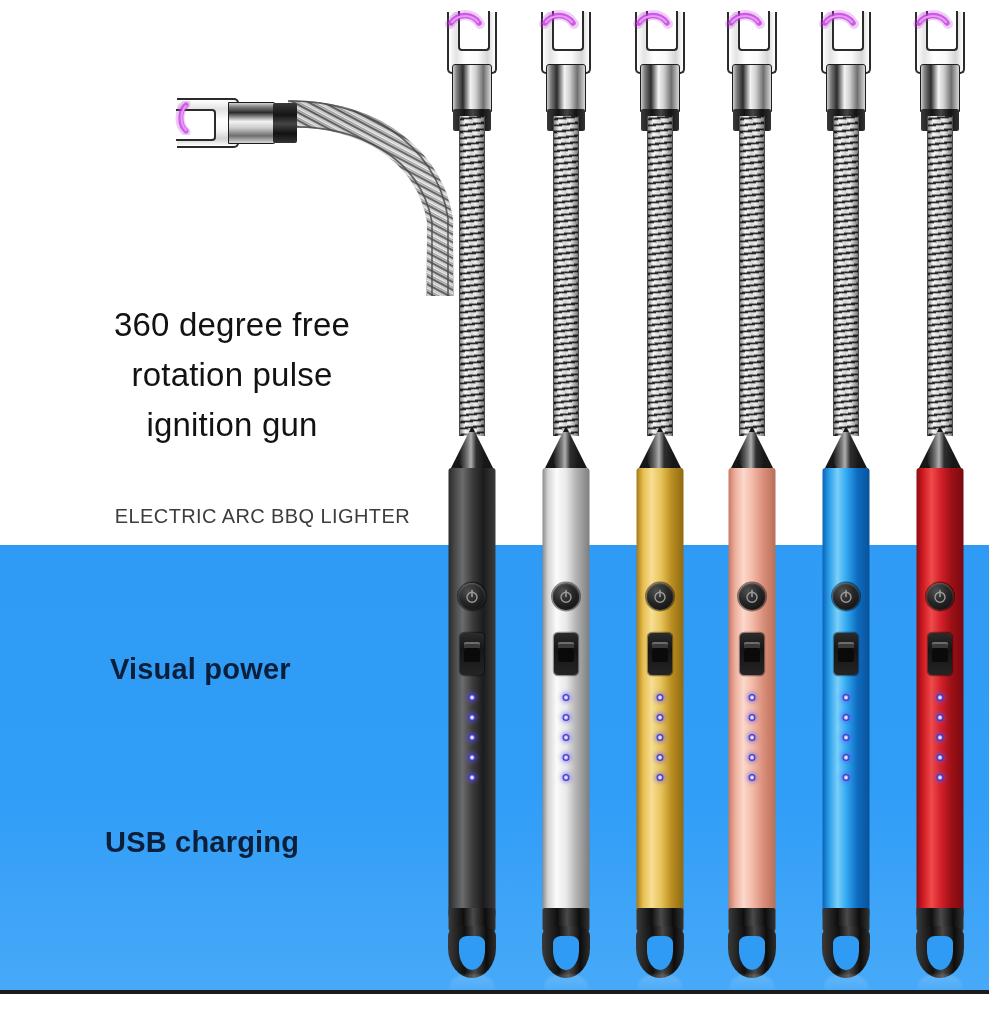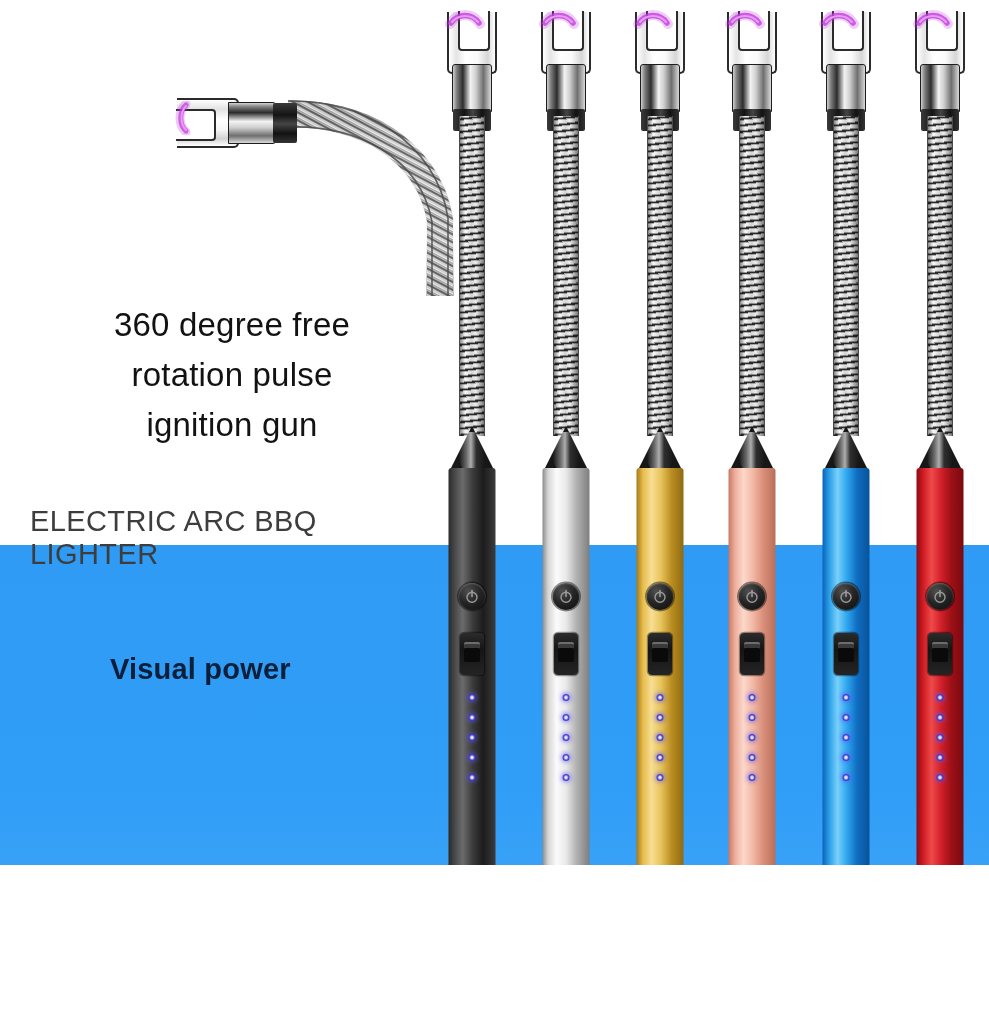--- a/index.html
+++ b/index.html
@@ -1,21 +1,21 @@
 <!DOCTYPE html>
 <html><head>
 <meta charset="utf-8">
 <title>Electric Arc BBQ Lighter</title>
 <style>
   html,body{margin:0;padding:0;background:#fff;}
   body{font-family:"Liberation Sans",sans-serif;}
 
   #stage{
     position:relative;
-    width:989px;height:865px;
+    width:989px;height:994px;
     overflow:hidden;
     background:#f9a8d4;
   }
 
   
   .band-white{
     position:absolute;left:0;top:0;width:989px;height:545px;
     background:#ffffff;
   }
   .band-blue{
@@ -31,22 +31,22 @@
   .headline{
     position:absolute;left:52px;top:300px;width:360px;
     color:#121212;
     font-size:33px;line-height:50px;font-weight:400;
     text-align:center;letter-spacing:.2px;
     white-space:pre-line;
   }
   .subhead{
     position:absolute;left:30px;top:505px;width:380px;
     color:#3d3d3d;
-    font-size:29px;font-weight:400;letter-spacing:.4px;
-    text-align:left;
+    font-size:20px;font-weight:400;letter-spacing:.4px;
+    text-align:right;
   }
   .bullet{
     position:absolute;
     color:#0c1f3a;
     font-weight:bold;
     font-size:29px;
     letter-spacing:.2px;
     white-space:nowrap;
   }
   .b1{left:110px;top:653px;text-align:right;}
@@ -543,15 +543,16 @@
     <div class="bh-barrel"></div>
     <div class="bh-collar"></div>
   </div>
 
   <div class="headline">360 degree free
 rotation pulse
 ignition gun</div>
   <div class="subhead">ELECTRIC ARC BBQ LIGHTER</div>
 
   <div class="bullet b1">Visual power</div>
+  <div class="bullet b3">USB charging</div>
 
   <div class="band-bottom"></div>
 </div>
 
 </body></html>

